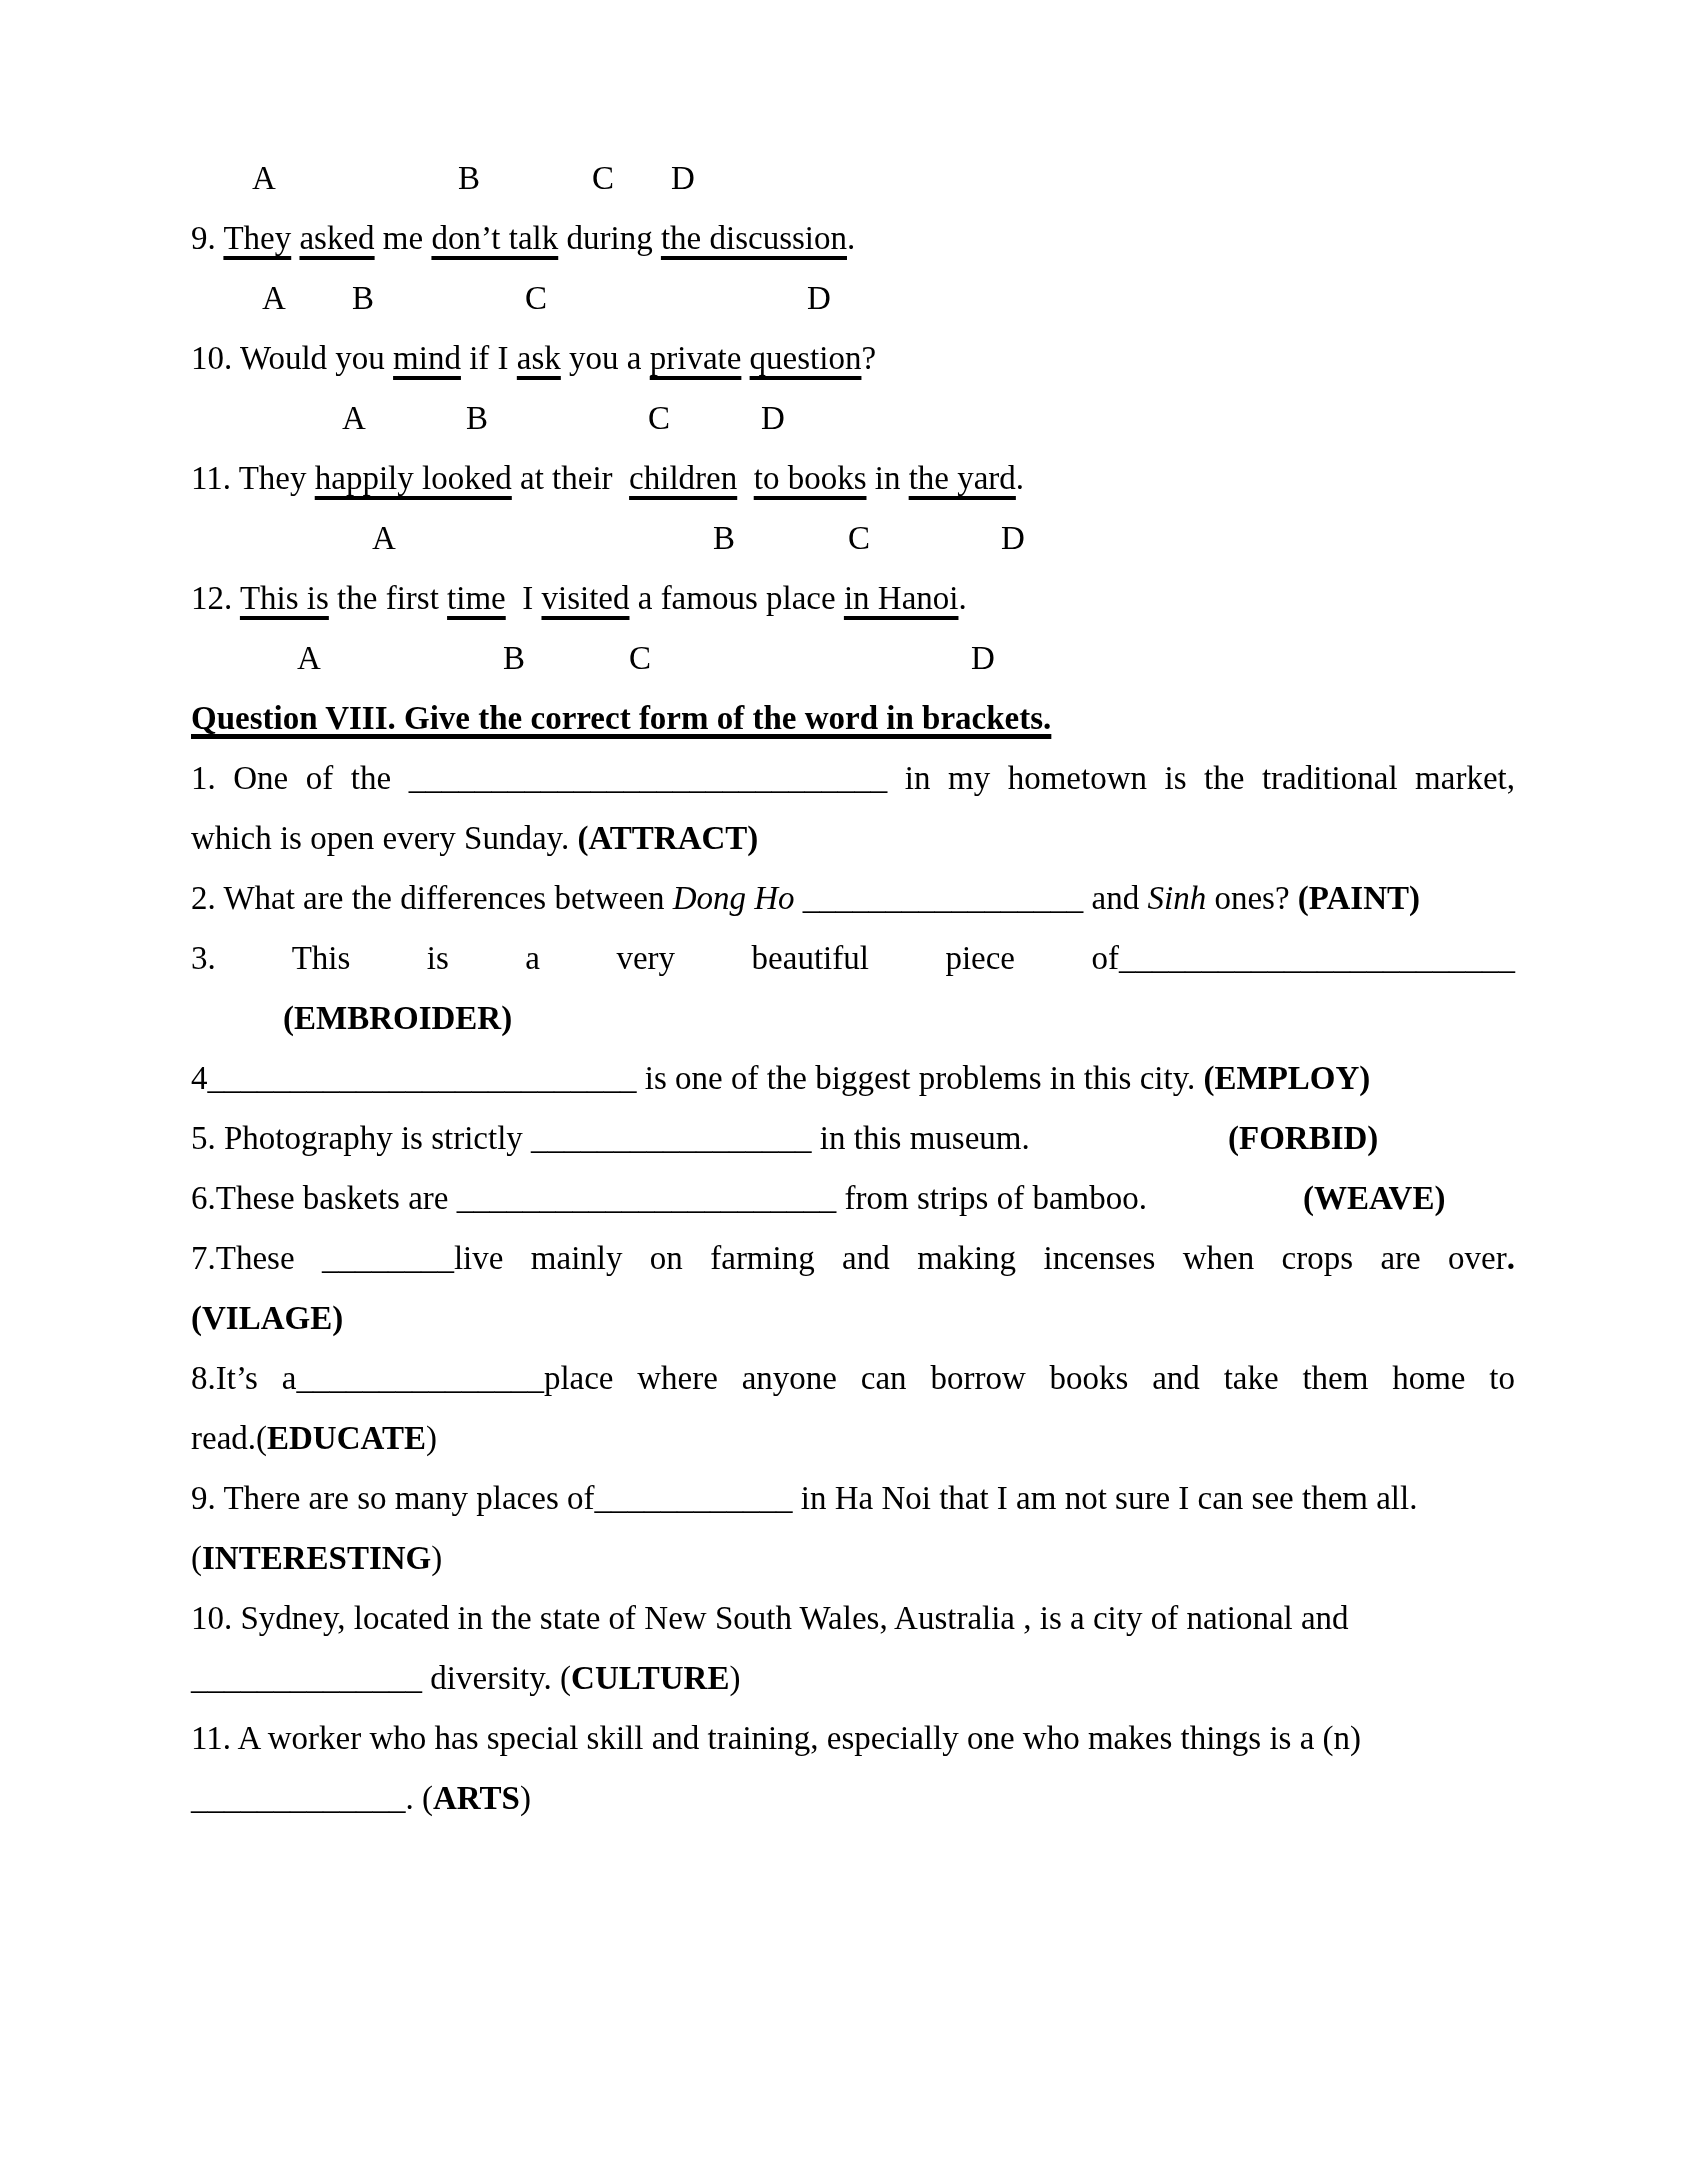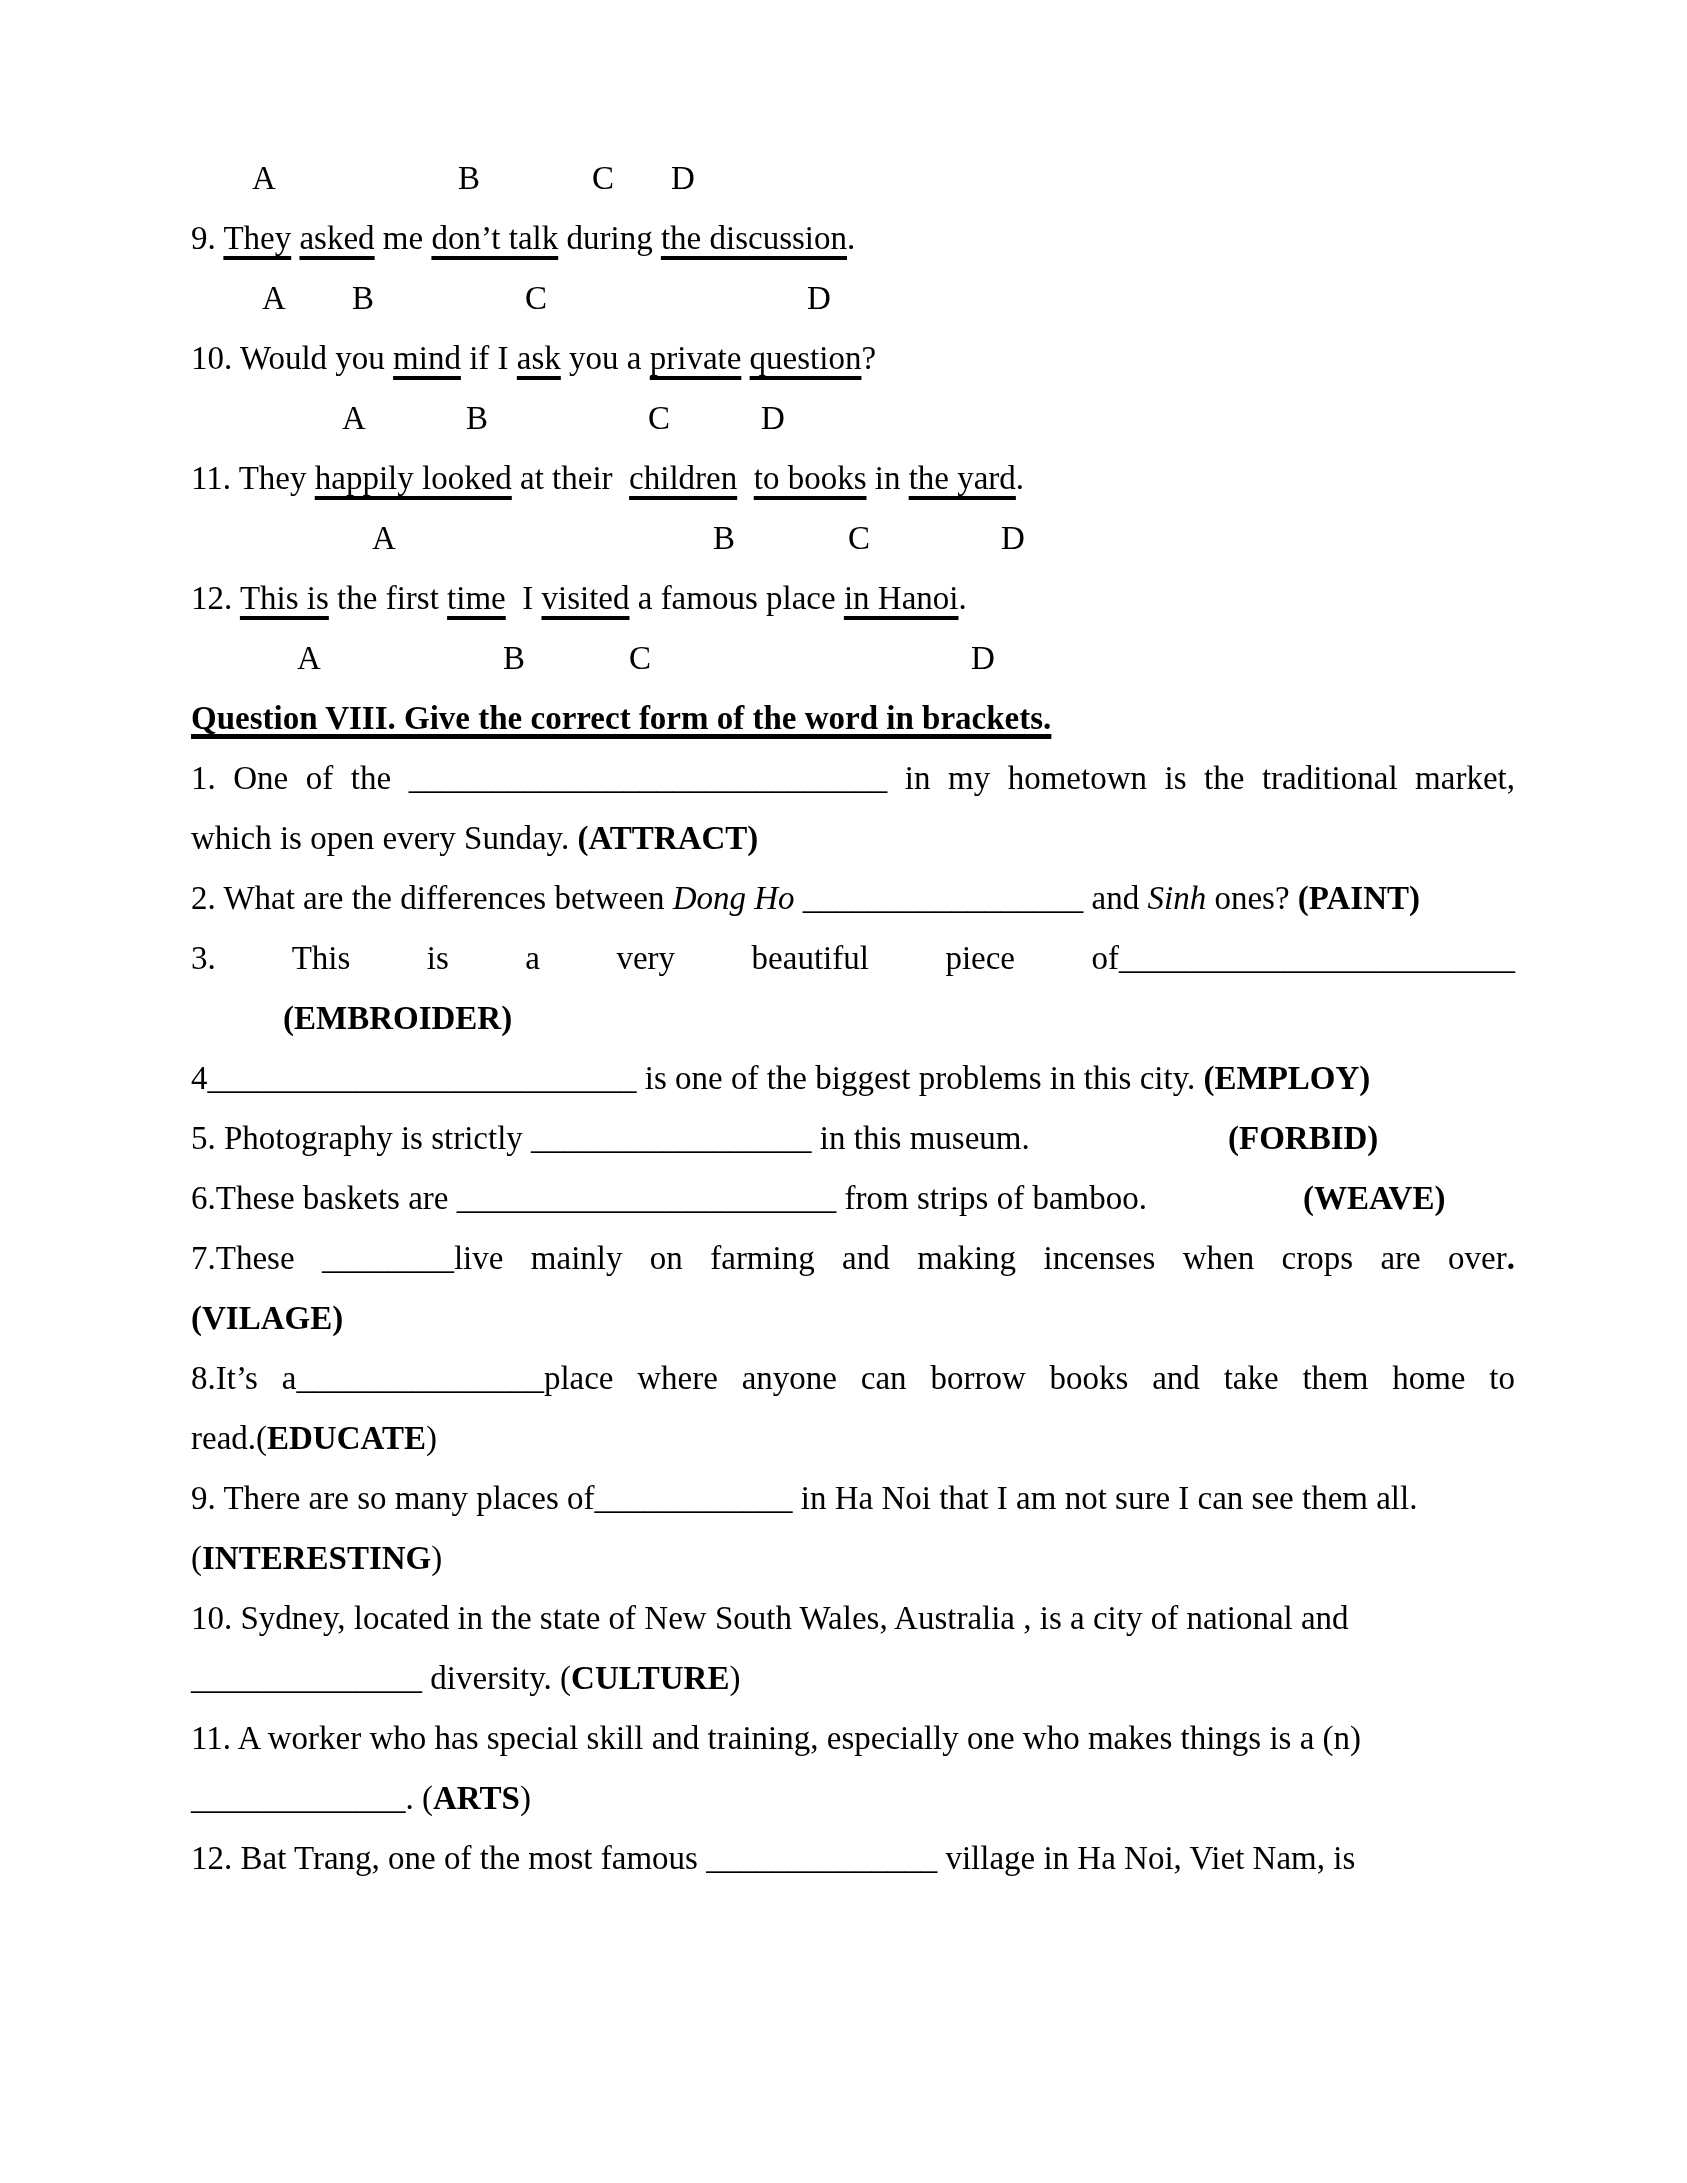--- a/index.html
+++ b/index.html
@@ -71,15 +71,14 @@
     <div class="line jl"><span class="">7.These </span><span class="">________</span><span class="">live mainly on farming and making incenses when crops are over</span><span class="b">.</span></div>
     <div class="line"><span class="b">(VILAGE)</span></div>
     <div class="line jl"><span class="">8.It’s a</span><span class="">_______________</span><span class="">place where anyone can borrow books and take them home to</span></div>
     <div class="line"><span class="">read.(</span><span class="b">EDUCATE</span><span class="">)</span></div>
     <div class="line"><span class="">9. There are so many places of</span><span class="">____________</span><span class=""> in Ha Noi that I am not sure I can see them all.</span></div>
     <div class="line"><span class="">(</span><span class="b">INTERESTING</span><span class="">)</span></div>
     <div class="line"><span class="">10. Sydney, located in the state of New South Wales, Australia , is a city of national and</span></div>
     <div class="line"><span class="">______________</span><span class=""> diversity. </span><span class="">(</span><span class="b">CULTURE</span><span class="">)</span></div>
     <div class="line"><span class="">11. A worker who has special skill and training, especially one who makes things is a (n)</span></div>
     <div class="line"><span class="">_____________</span><span class="">. </span><span class="">(</span><span class="b">ARTS</span><span class="">)</span></div>
-    <div class="line"><span class="">12. Bat Trang, one of the most famous </span><span class="">______________</span><span class=""> village in Ha Noi, Viet Nam, is</span></div>
   </div>
 
 
 </body></html>

